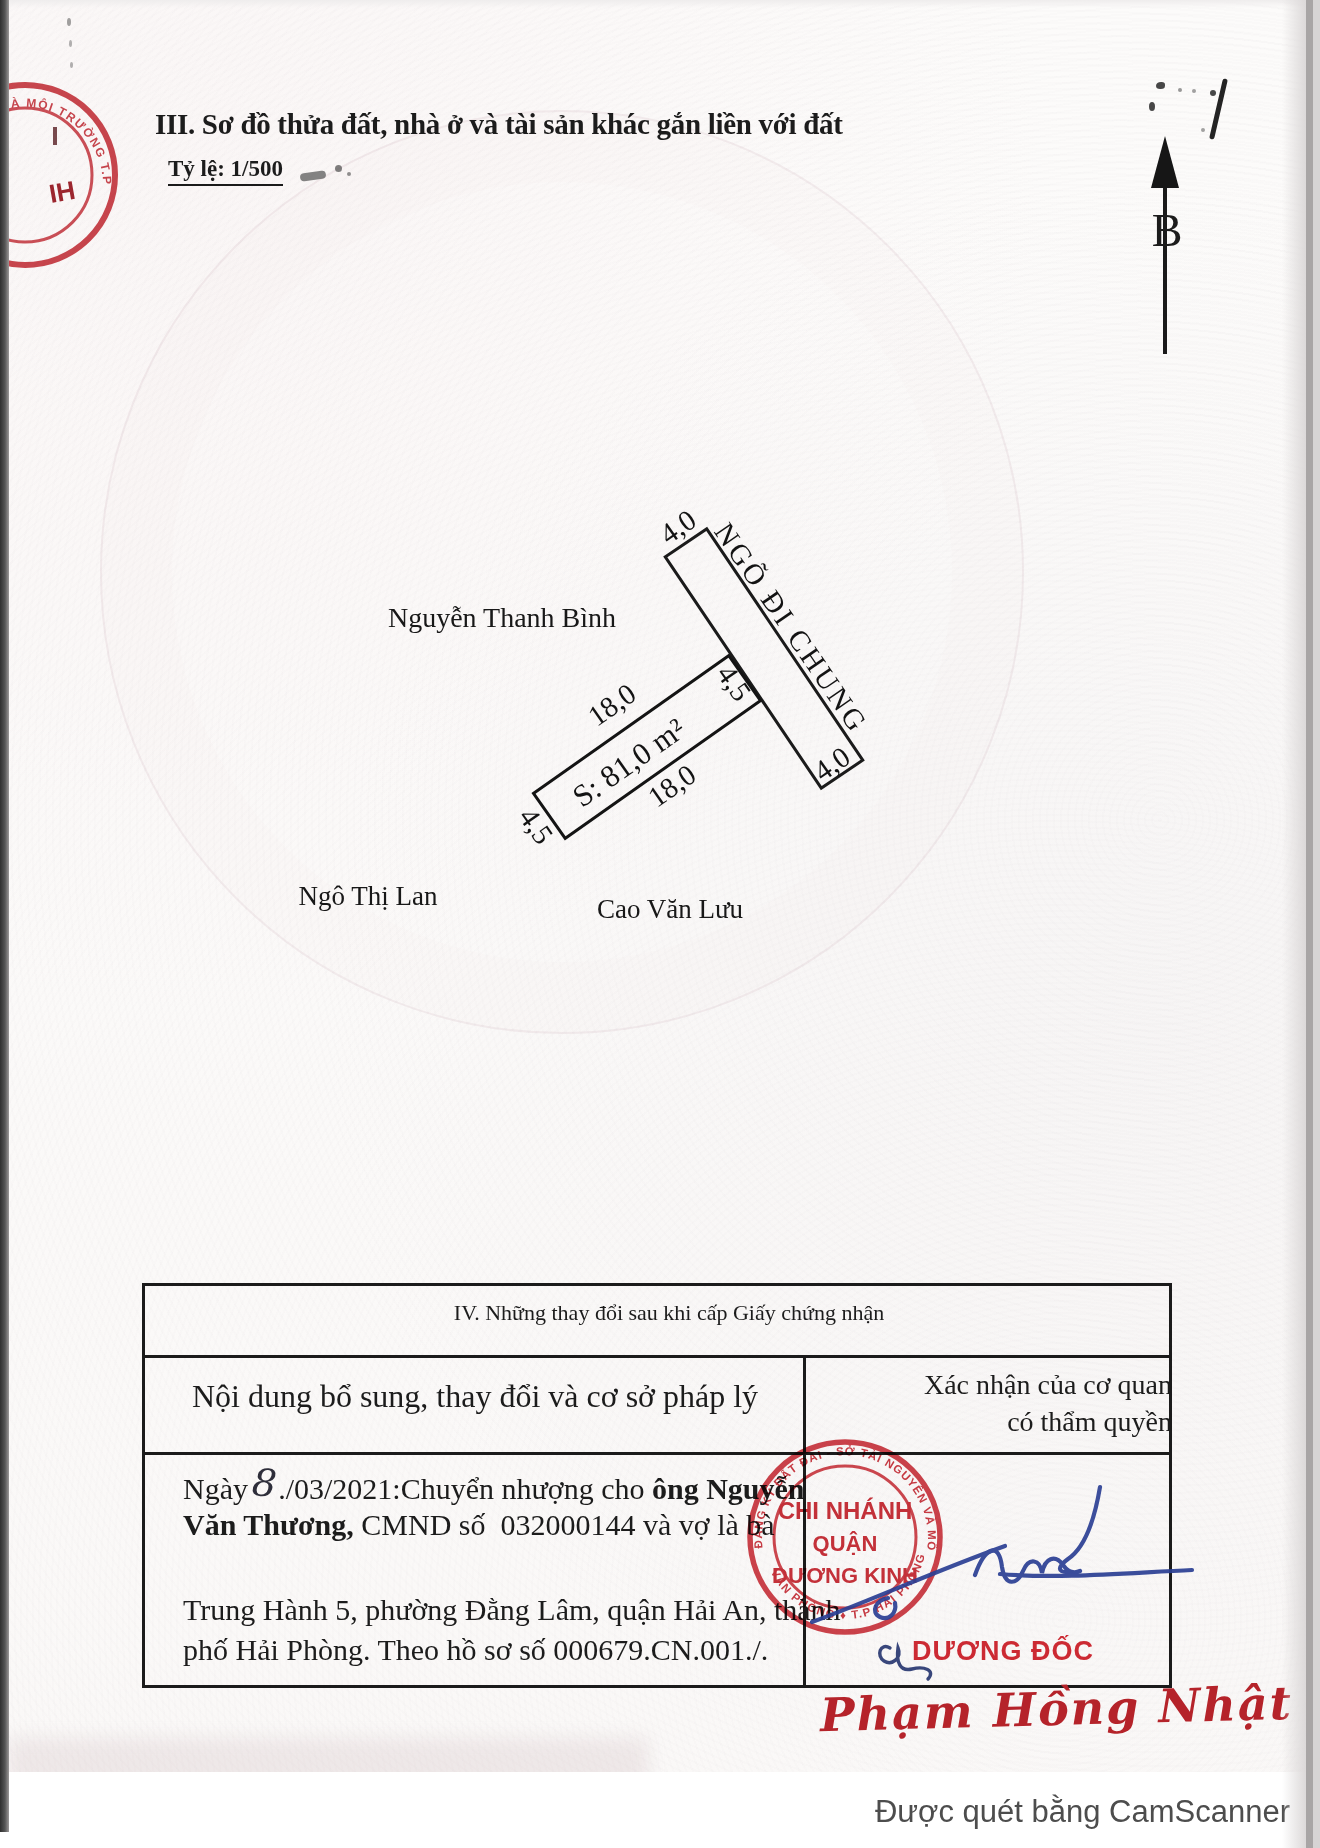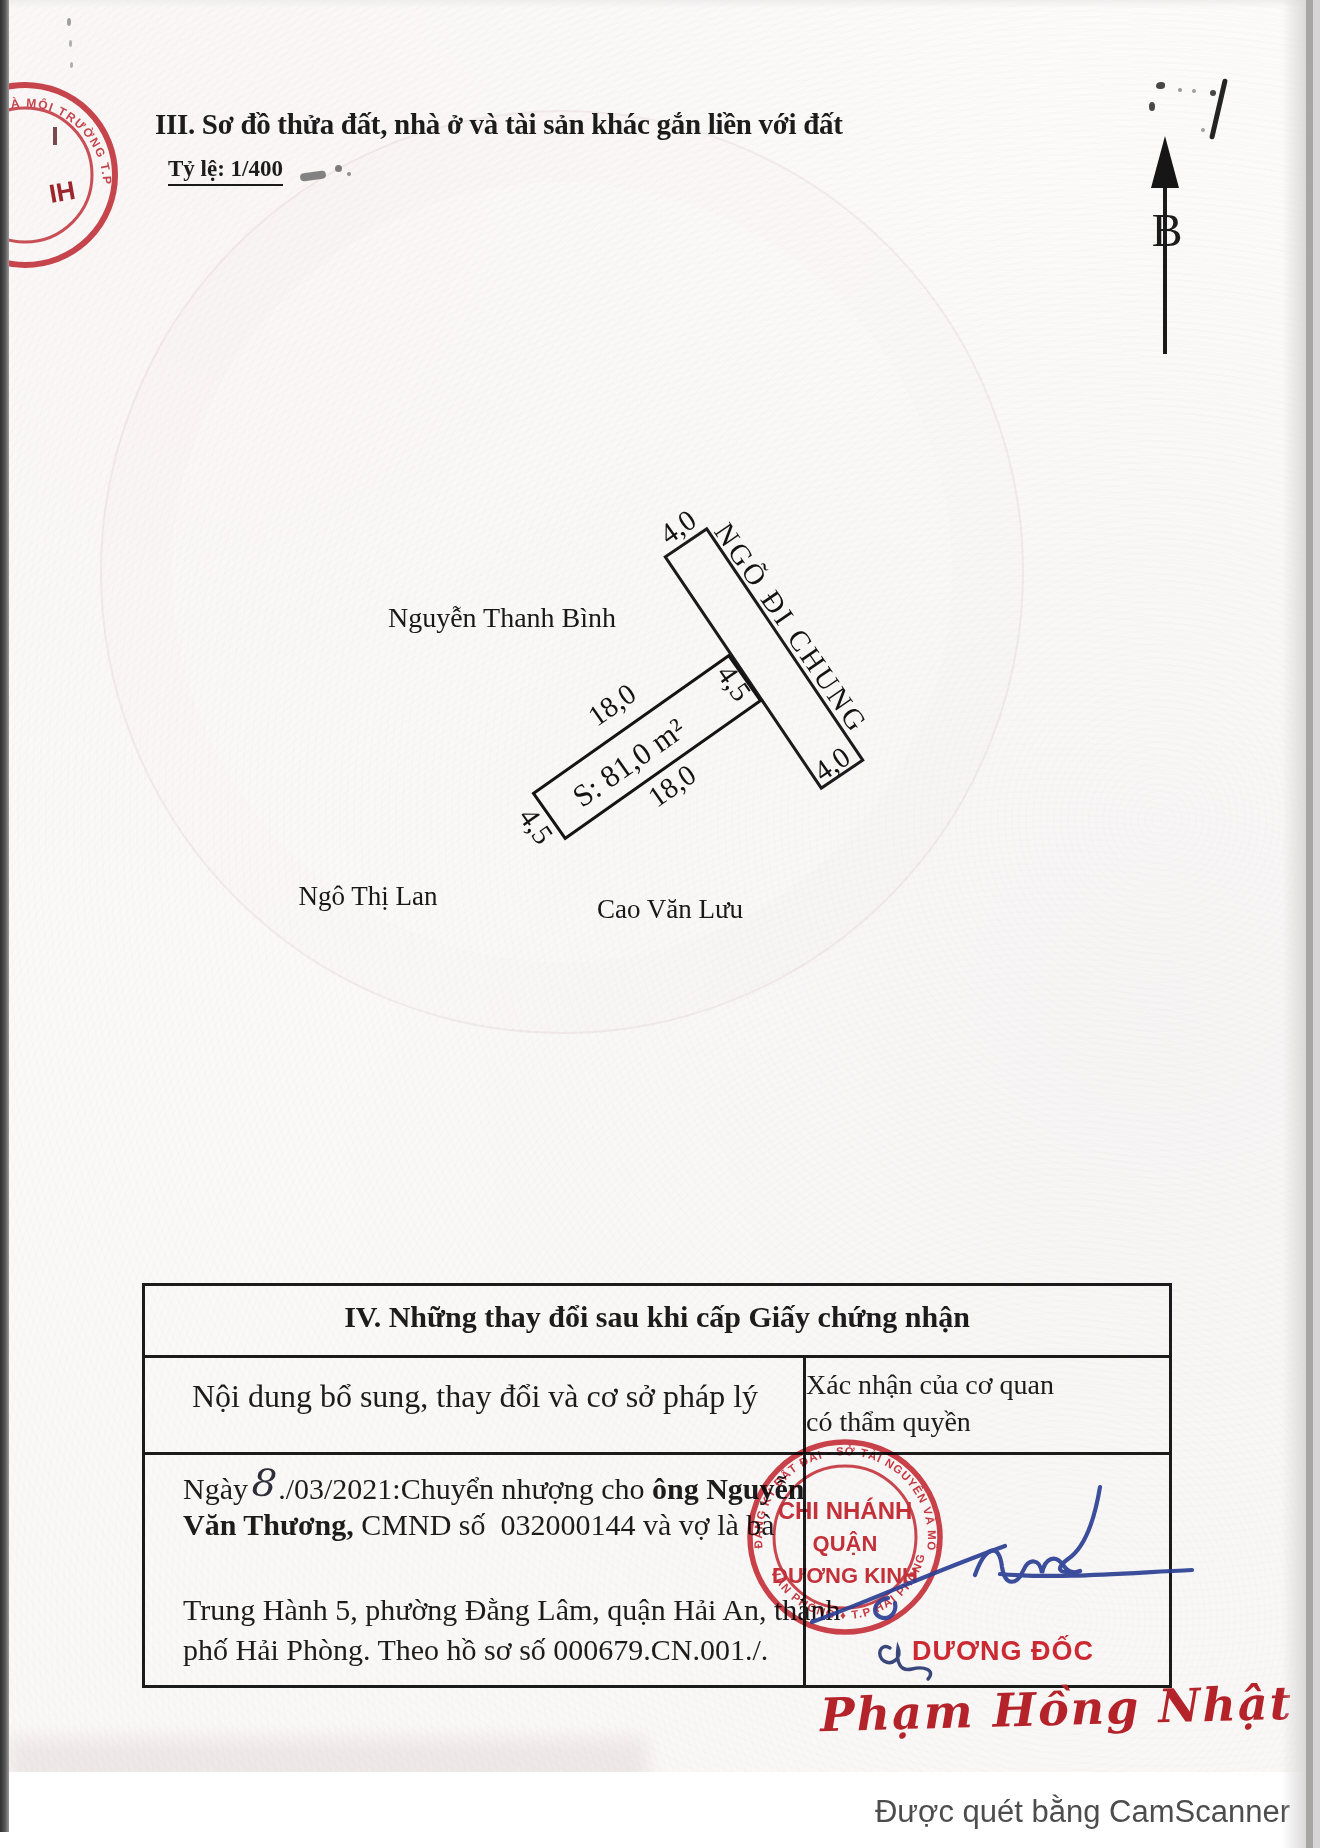--- a/index.html
+++ b/index.html
@@ -42,23 +42,23 @@
   .dim{font-size:29px;color:#131313;}
   .lane-name{font-size:29px;letter-spacing:3px;color:#131313;}
   .area-lbl{font-size:31px;color:#131313;}
   .nbr{font-size:28px;color:#181818;}
   .nbr-sm{font-size:27px;color:#181818;text-align:right;}
   
   .tbl{left:142px;top:1283px;width:1030px;height:405px;box-sizing:border-box;border:3px solid #1b1b1b;}
   .tbl .hline1{position:absolute;left:0;top:69px;width:100%;height:3px;background:#1b1b1b;}
   .tbl .hline2{position:absolute;left:0;top:166px;width:100%;height:3px;background:#1b1b1b;}
   .tbl .vline{position:absolute;left:658px;top:69px;width:3px;height:330px;background:#1b1b1b;}
-  .tbl-title{position:absolute;left:0;top:14px;width:100%;text-align:center;font-size:30px;font-weight:bold;}
+  .tbl-title{position:absolute;left:12px;top:14px;width:100%;text-align:center;font-size:22px;font-weight:normal;}
   .col1-h{position:absolute;left:30px;top:92px;width:600px;text-align:center;font-size:32px;}
-  .col2-h{position:absolute;left:661px;top:80px;width:366px;text-align:left;font-size:28px;line-height:37px;}
+  .col2-h{position:absolute;left:661px;top:80px;width:366px;text-align:right;font-size:28px;line-height:37px;}
   .bline{position:absolute;left:38px;font-size:30px;white-space:pre;}
   .b{font-weight:bold;}
   .hand8{display:inline-block;font-family:"DejaVu Serif",serif;font-style:italic;font-size:38px;color:#2e2e3a;transform:rotate(6deg) translateY(-3px);margin:0 2px 0 4px;}
   .director{left:912px;top:1636px;font-family:"Liberation Sans",sans-serif;font-size:27px;font-weight:bold;letter-spacing:1px;color:#cc2a33;}
   .dir-name{left:820px;top:1682px;font-family:"DejaVu Serif",serif;font-style:italic;font-weight:bold;font-size:46px;color:#b5232a;letter-spacing:2px;transform:rotate(-1.5deg);}
   .footer-txt{right:30px;top:1794px;font-family:"Liberation Sans",sans-serif;font-size:31px;color:#4d4d4d;}
   .stamp-svg{mix-blend-mode:multiply;}
   .stamp-ring-font{font-family:"Liberation Sans",sans-serif;font-weight:bold;}
   .stamp-ctr-font{font-family:"Liberation Sans",sans-serif;font-weight:bold;}
 </style>
@@ -80,21 +80,21 @@
     </text>
     <text x="26" y="28" class="stamp-ctr-font" font-size="26" fill="#a02730" transform="rotate(-10 26 28)">IH</text>
     <rect x="28" y="-48" width="4" height="18" fill="#5a1f24" opacity="0.8"></rect>
   </svg>
 
   <div class="dot" style="left:67px;top:18px;width:4px;height:8px;opacity:.5;"></div>
   <div class="dot" style="left:69px;top:40px;width:3px;height:7px;opacity:.4;"></div>
   <div class="dot" style="left:70px;top:62px;width:3px;height:6px;opacity:.4;"></div>
 
   <div class="abs sec-title nowrap">III. Sơ đồ thửa đất, nhà ở và tài sản khác gắn liền với đất</div>
-  <div class="abs scale nowrap">Tỷ lệ: 1/400</div>
+  <div class="abs scale nowrap">Tỷ lệ: 1/500</div>
   <div class="abs smudge1"></div>
   <div class="abs smudge2"></div>
   <div class="abs smudge3"></div>
 
   <div class="abs n-shaft"></div>
   <div class="abs n-head"></div>
   <div class="abs n-b ctr" style="left:1167px;top:231px;">B</div>
 
   <div class="abs tr-stroke"></div>
   <div class="dot" style="left:1156px;top:82px;width:9px;height:7px;border-radius:60% 40% 50% 50%;"></div>

